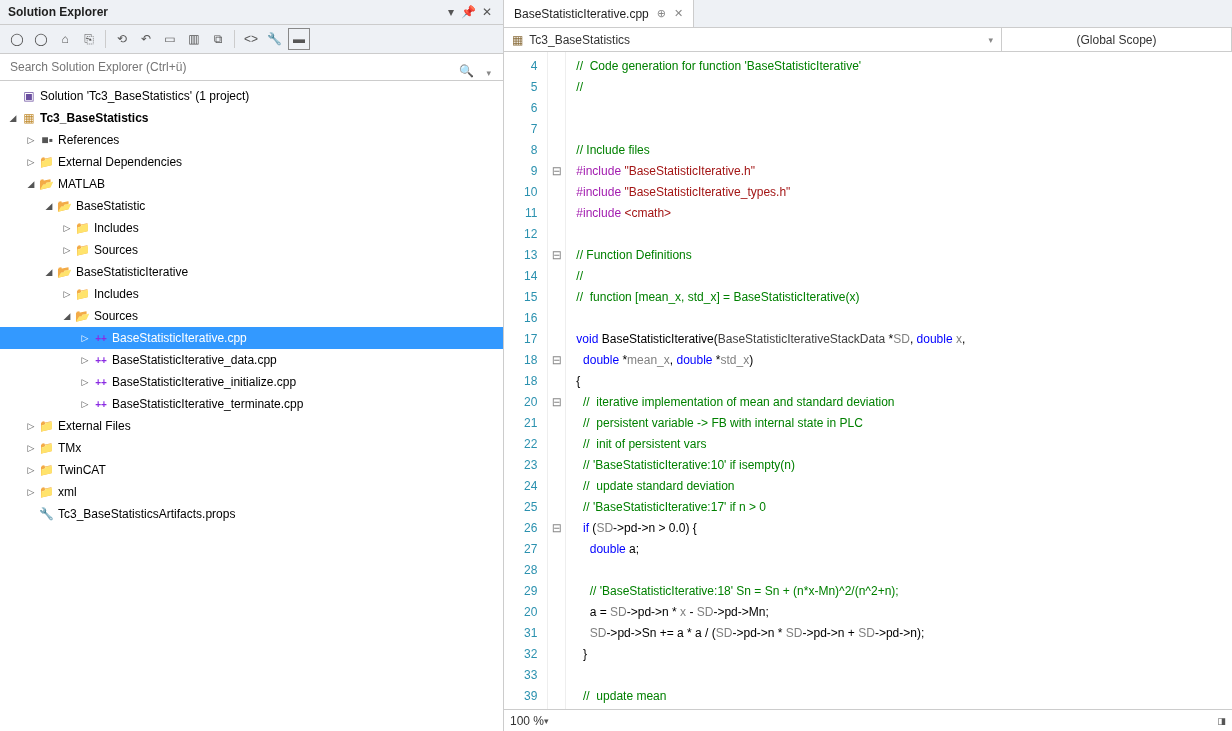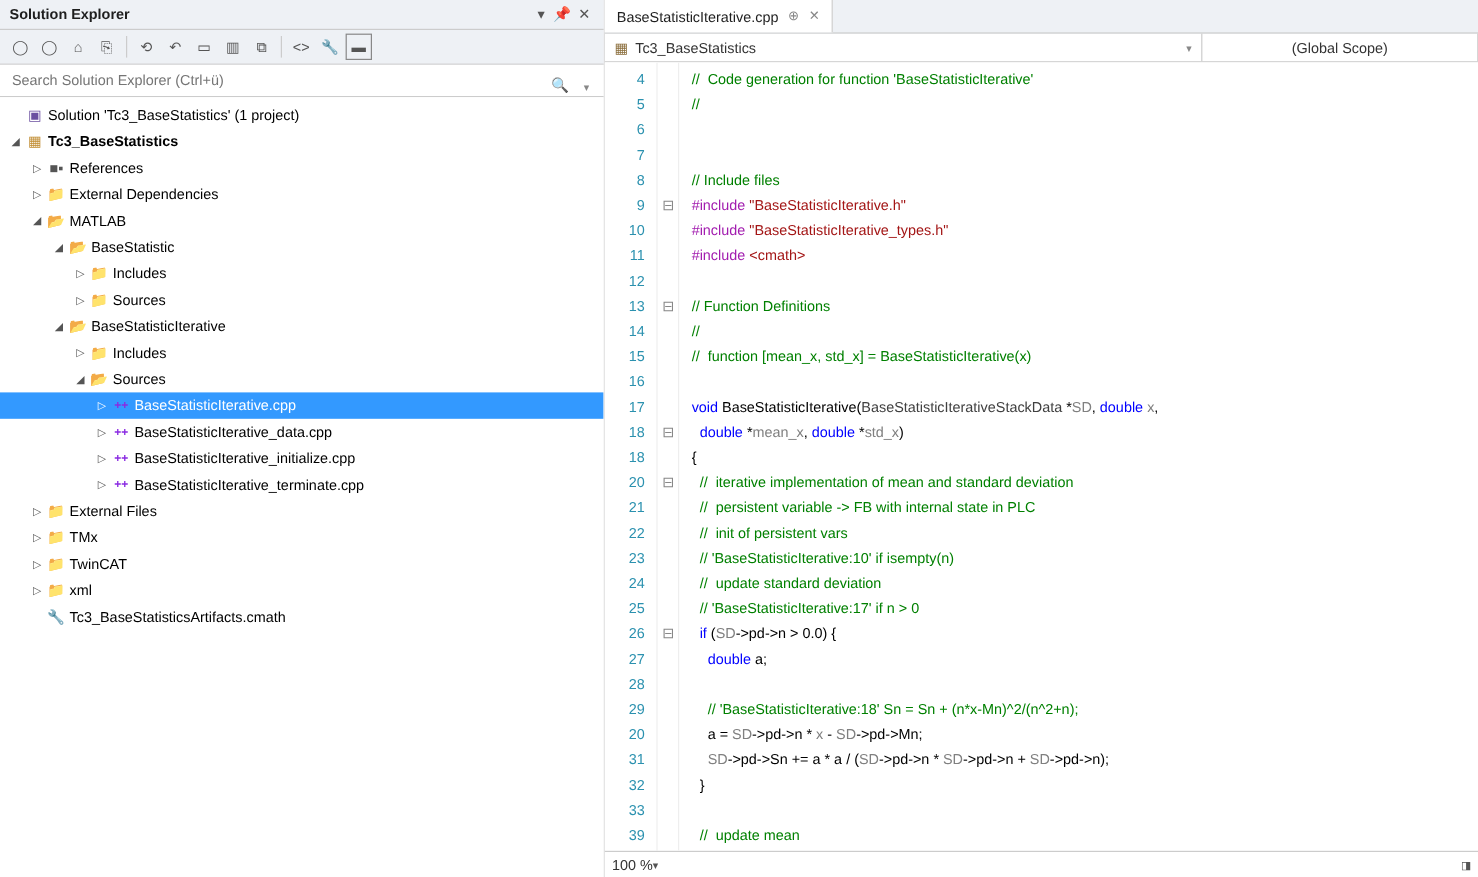--- a/index.html
+++ b/index.html
@@ -212,21 +212,21 @@
         <span class="icon">
           <span style="color:#d9a34a;">📁</span>
         </span>
         <span class="label ">xml</span>
       </div>
       <div class="tree-row" style="padding-left: 24px;">
         <span class="expander"></span>
         <span class="icon">
           <span style="color:#333;">🔧</span>
         </span>
-        <span class="label ">Tc3_BaseStatisticsArtifacts.cmath</span>
+        <span class="label ">Tc3_BaseStatisticsArtifacts.props</span>
       </div>
     </div>
 </div>
 
 <div class="right-panel">
   <div class="tabs-bar">
     <div class="tab">
       <span class="tab-label">BaseStatisticIterative.cpp</span>
       <span class="tab-pin">⊕</span>
       <span class="tab-close">✕</span>

